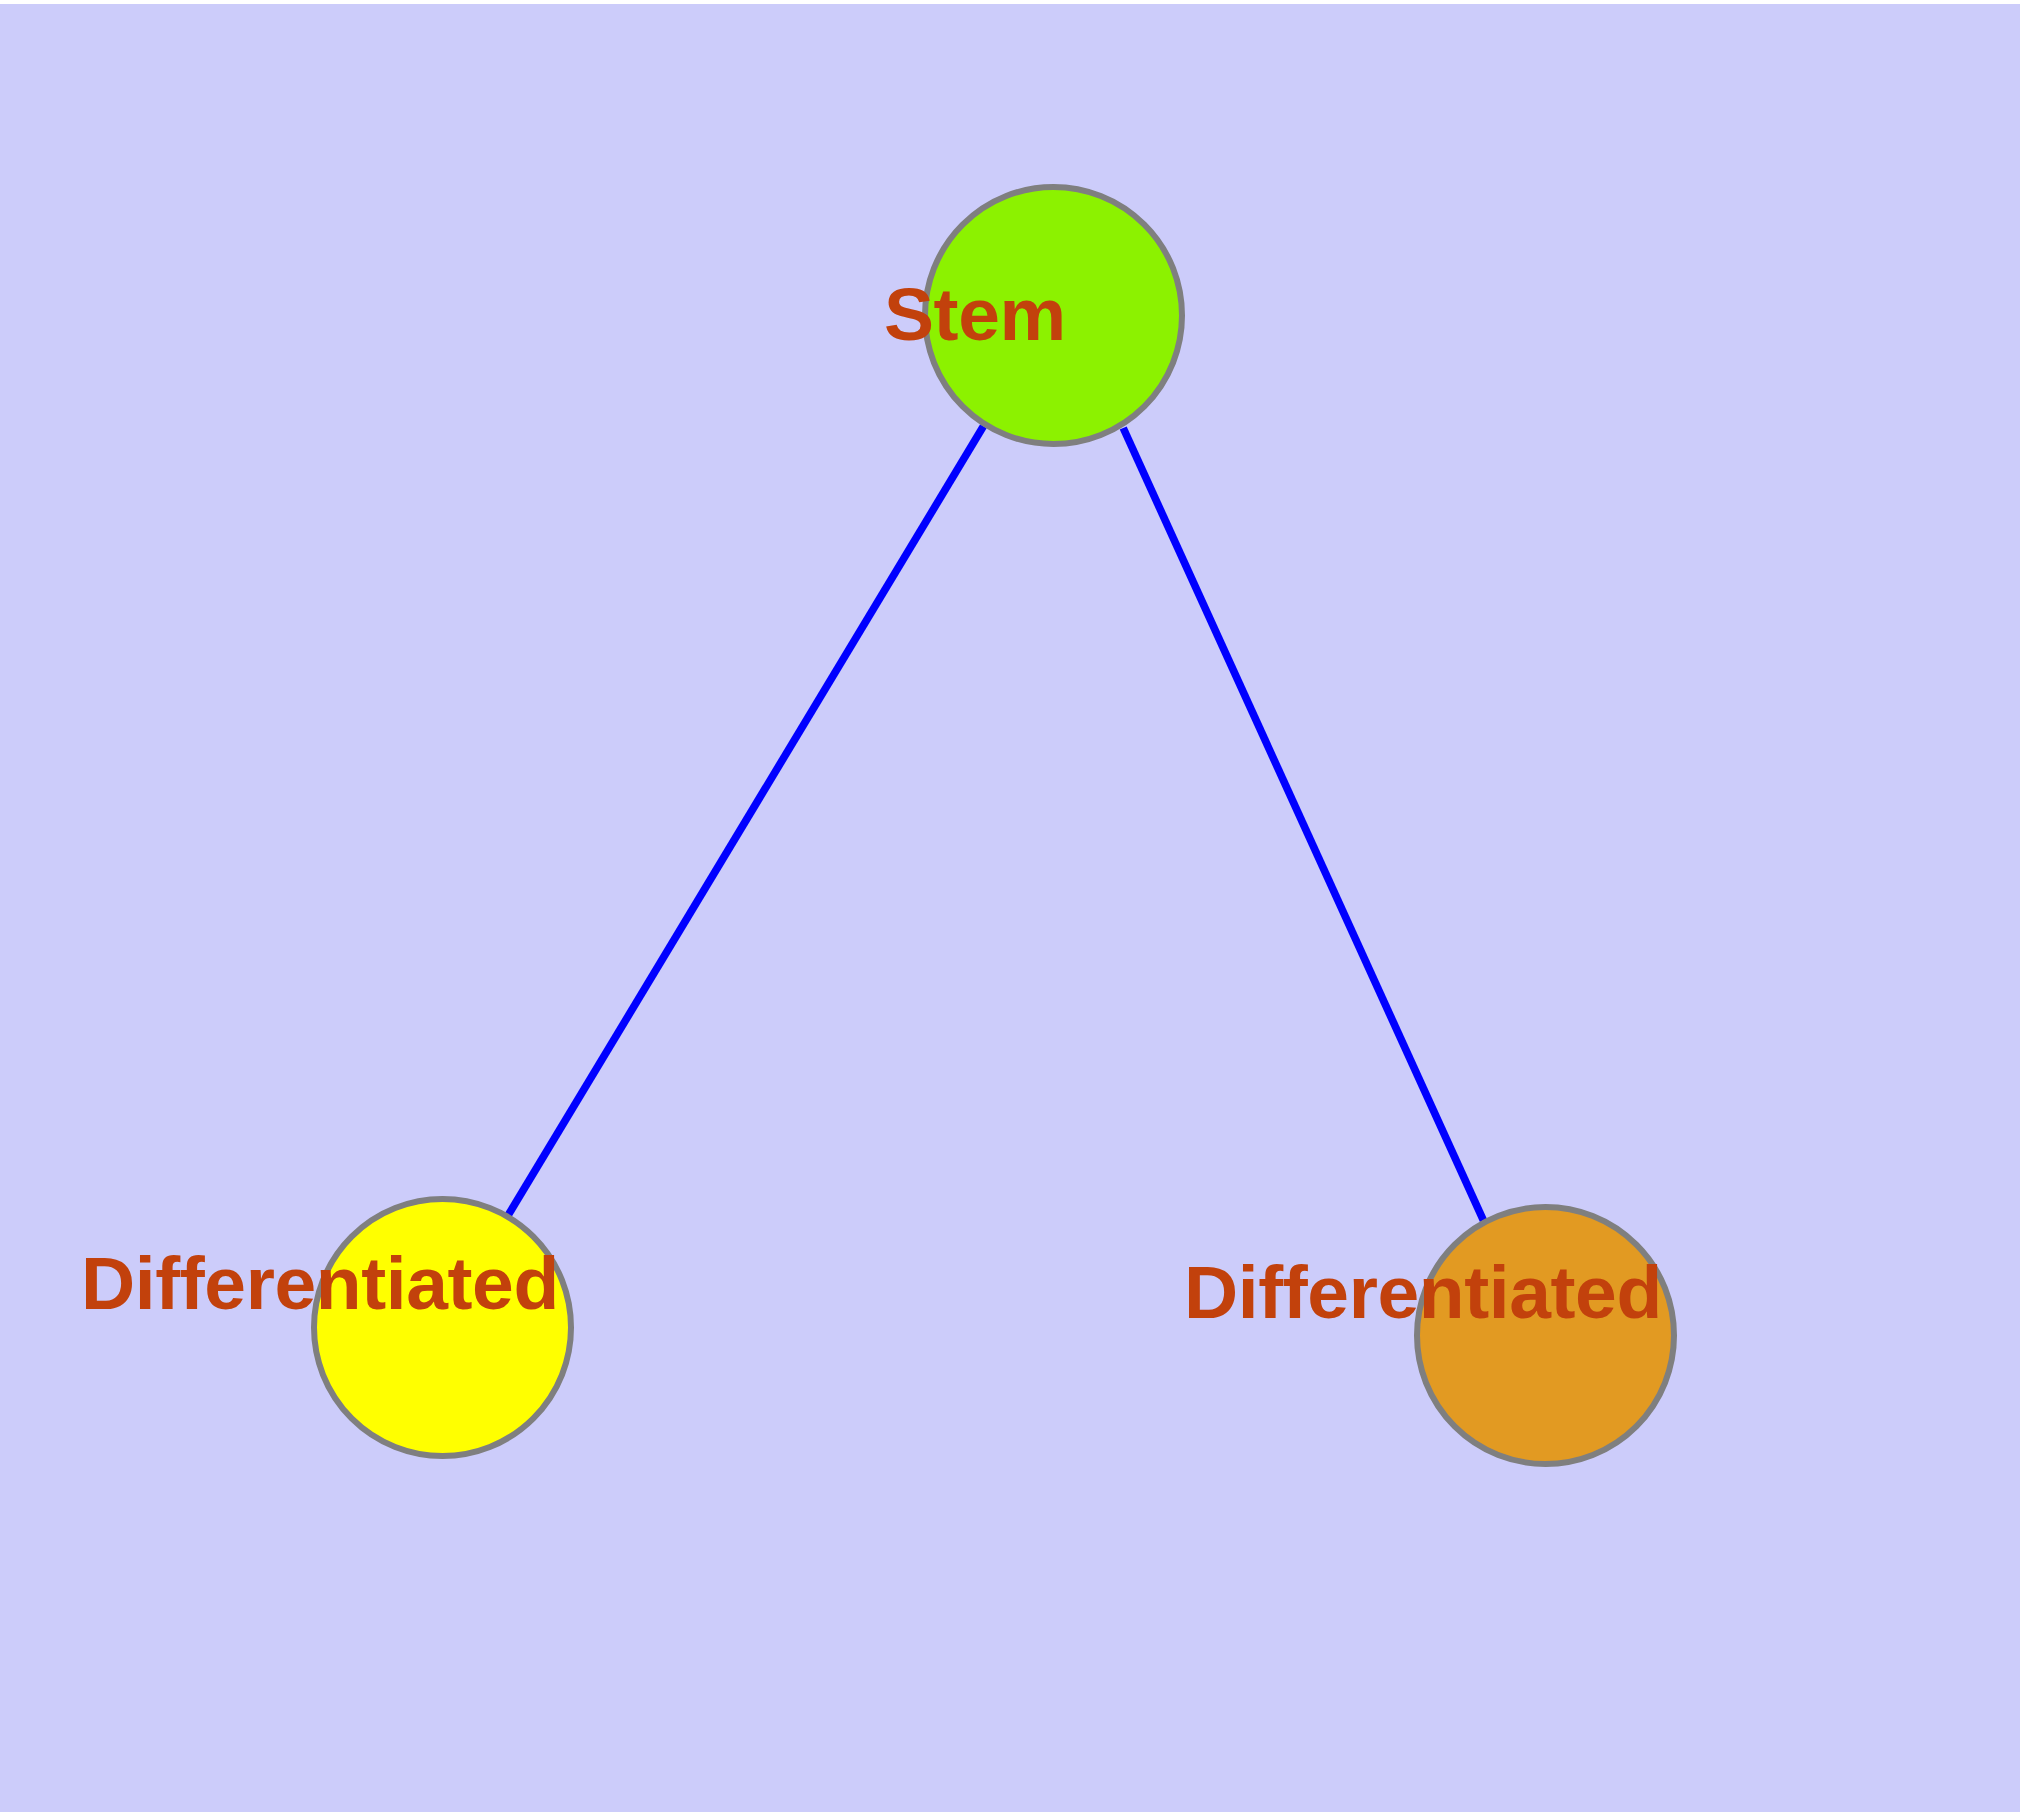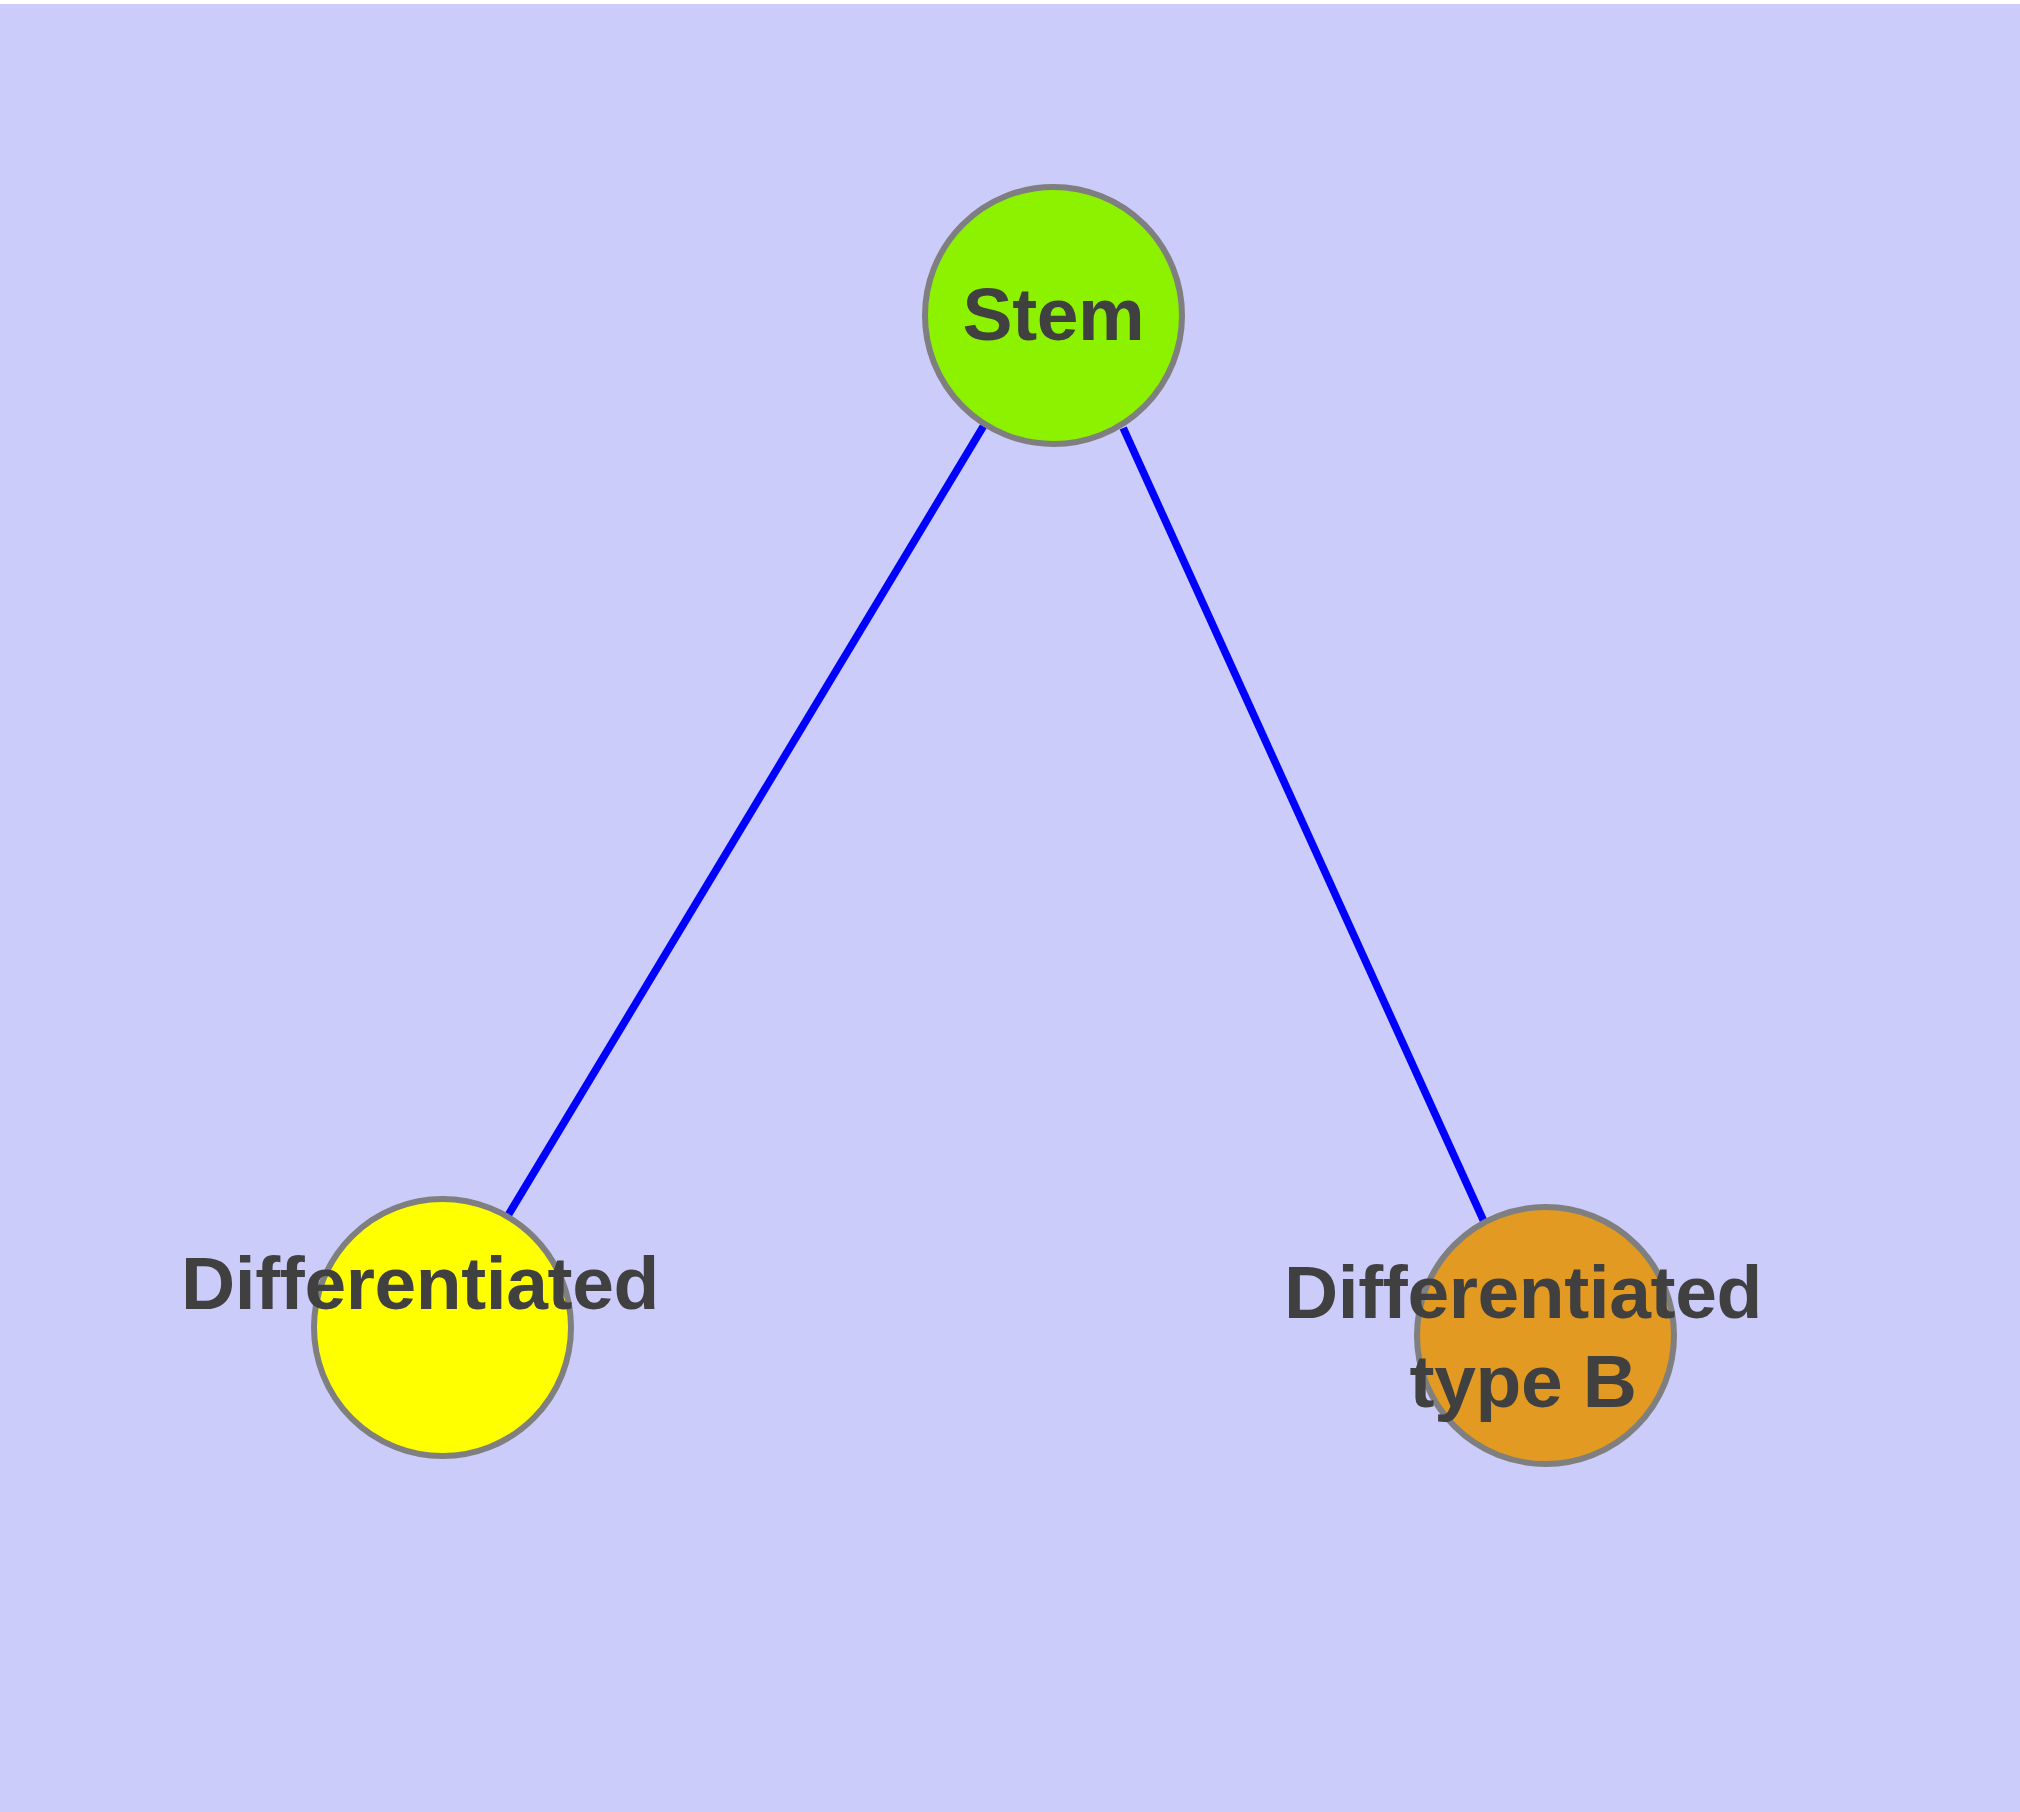--- a/index.html
+++ b/index.html
@@ -31,25 +31,24 @@
     height: 1812px;
   }
   .node {
     position: absolute;
     border-radius: 50%;
     box-sizing: border-box;
     border: 6.8px solid #7f7f7f;
   }
   .node-label {
     position: absolute;
-    color: #404040;
+    color: #c2410c;
     font-weight: bold;
     font-size: 75px;
     line-height: 89px;
-    text-align: center;
     white-space: nowrap;
     letter-spacing: -0.4px;
   }
 </style>
 </head>
 <body>
 
 <div id="canvas">
 
   <div id="graph-bg"></div>
@@ -63,17 +62,16 @@
   <div class="node-label" style="left:884px; top:270px; width:339px;">Stem</div>
 
   <div class="node" style="left:311px; top:1196px; width:263px; height:263px; background:#ffff00;"></div>
   <div class="node-label" style="left:81px; top:1239px; width:678px;">
     <div>Differentiated</div>
   </div>
 
   <div class="node" style="left:1414px; top:1204px; width:263px; height:263px; background:#e29a22;"></div>
   <div class="node-label" style="left:1184px; top:1248px; width:678px;">
     <div>Differentiated</div>
-    <div>type B</div>
   </div>
 
 </div>
 
 
 </body></html>

